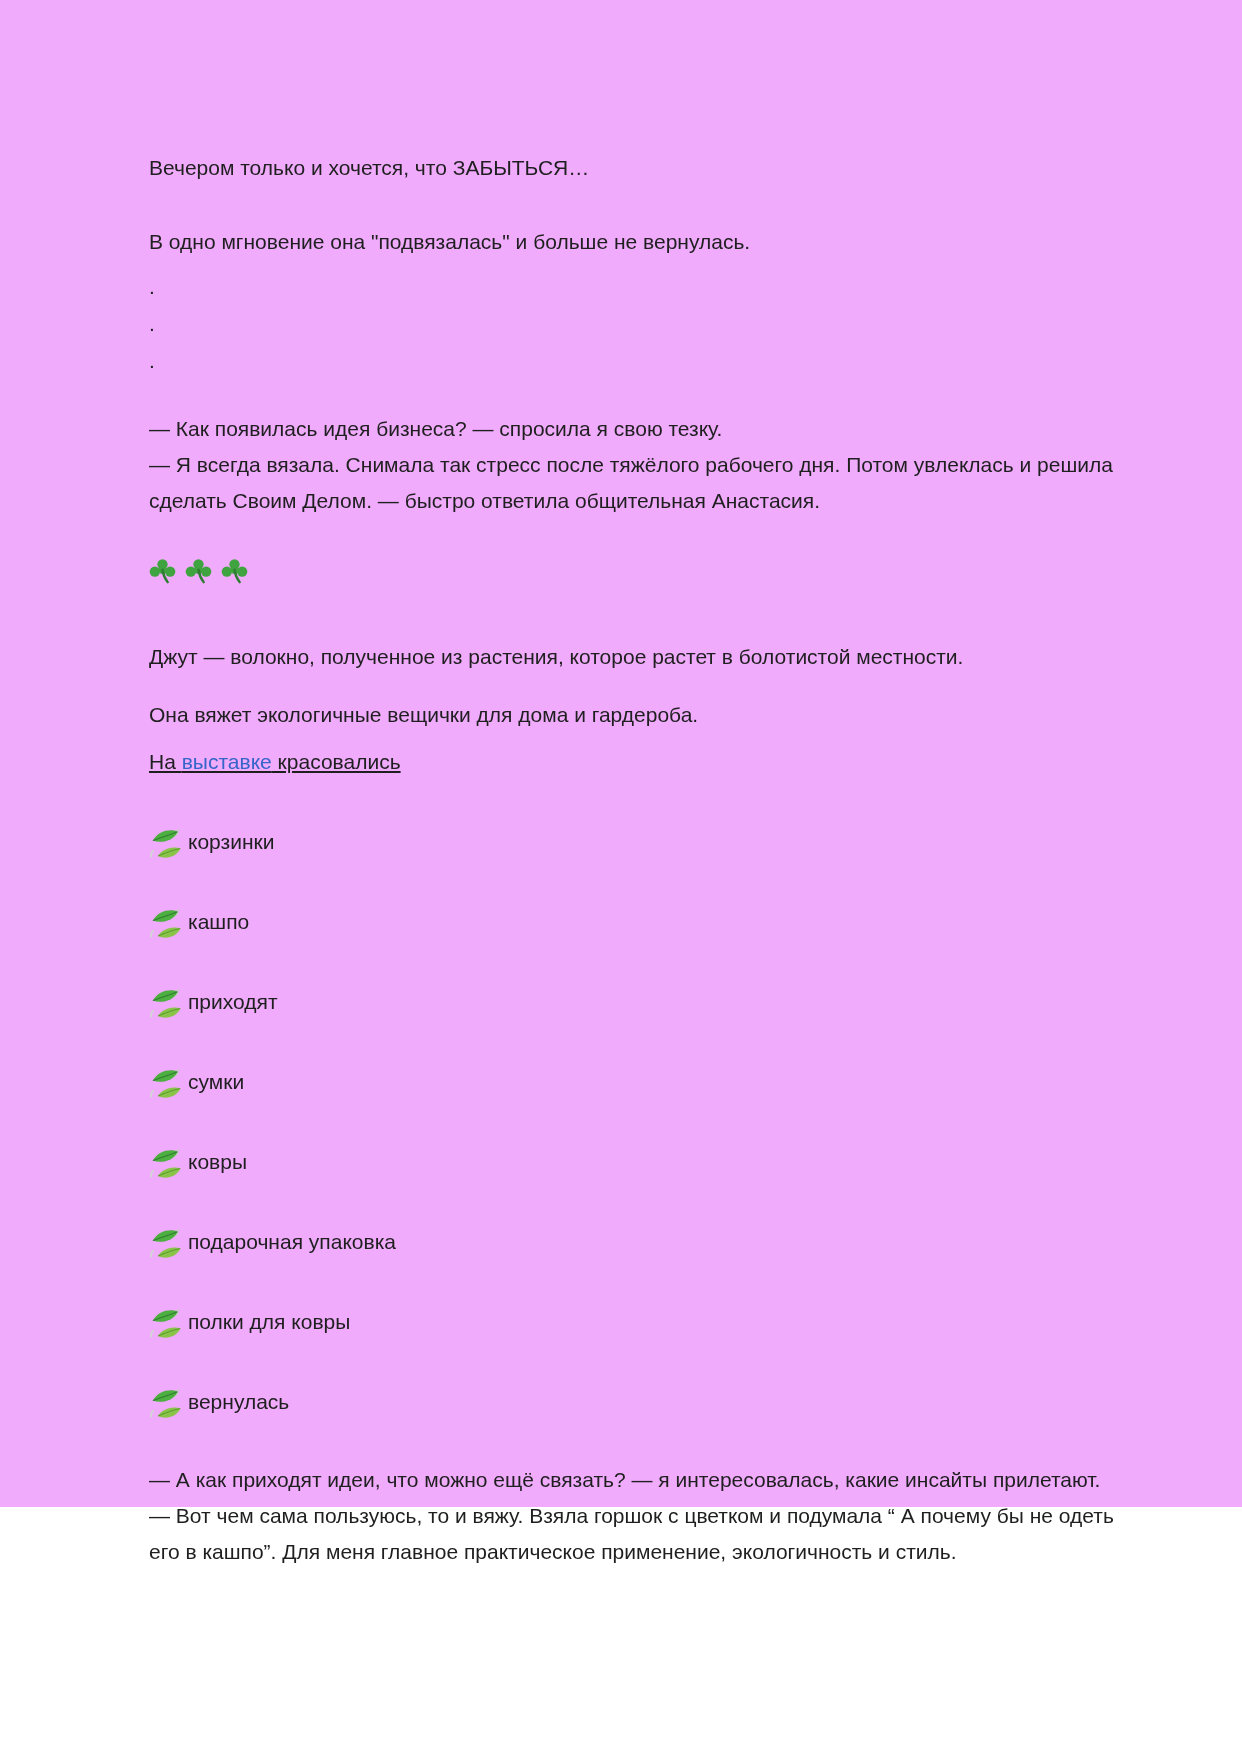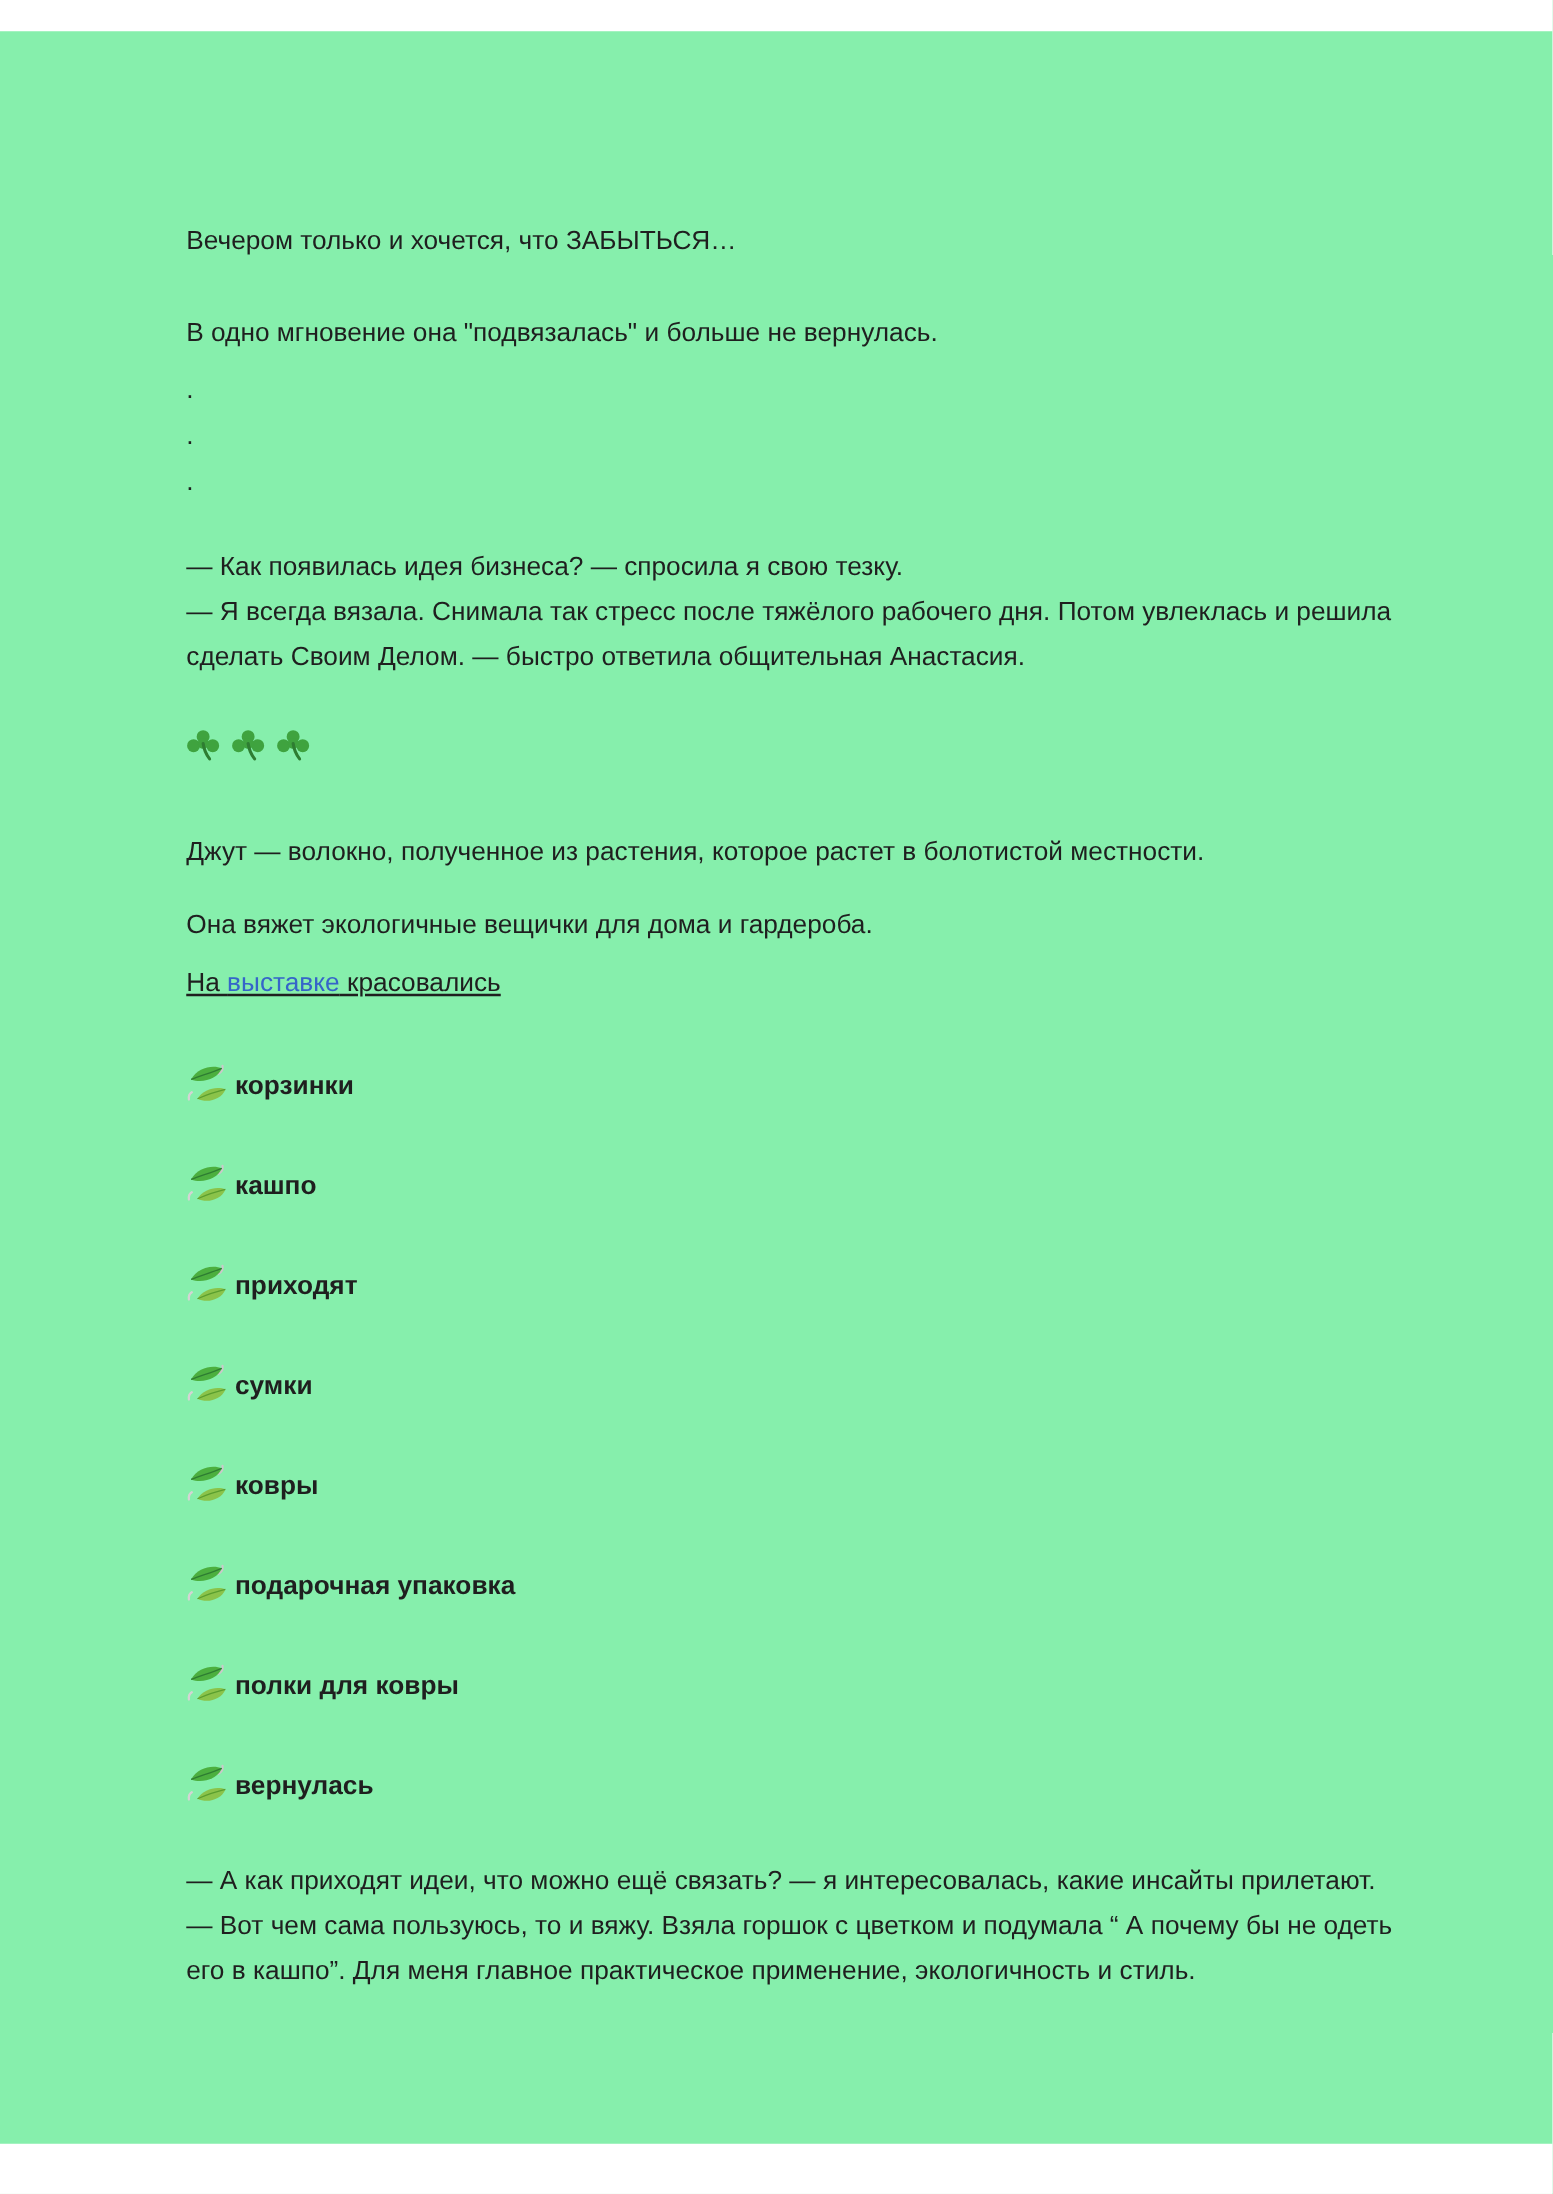--- a/index.html
+++ b/index.html
@@ -7,42 +7,40 @@
   body {
     width: 1242px; height: 1755px;
     overflow: hidden;
     font-family: "Liberation Sans", "DejaVu Sans", sans-serif;
     color: #1f1f1f;
     font-size: 21px;
     line-height: 36px;
     -webkit-font-smoothing: antialiased;
   }
   .page {
-    width: 1242px; height: 1690px;
+    width: 1242px; height: 1507px;
     padding: 150px 100px 0 149px;
-    background: #86efac;
-    margin-top: 25px;
+    background: #f0abfc;
   }
   .para { width: 990px; }
   .m-moment   { margin-top: 38px; }
   .dot        { line-height: 37px; }
   .m-dots     { margin-top: 8px; }
   .m-qidea    { margin-top: 32px; }
   .m-divider  { margin-top: 38px; height: 30px; display: flex; align-items: center; gap: 9px; }
   .m-jute     { margin-top: 52px; }
   .m-eco      { margin-top: 22px; }
   .m-exhib    { margin-top: 11px; text-decoration: underline; }
   .m-qins     { margin-top: 42px; }
   a.doc-link { color: #3565c9; text-decoration: none; cursor: pointer; }
   .eco-list { list-style: none; margin-top: 46px; }
   .eco-list li {
-    display: flex; align-items: flex-start;
+    display: flex; align-items: flex-end;
     height: 34px;
     margin-top: 46px;
-    font-weight: bold;
   }
   .eco-list li:first-child { margin-top: 0; }
   .leaf-wrap { width: 34px; height: 32px; margin-right: 5px; flex: 0 0 auto; display: inline-flex; }
   .sham-wrap { width: 27px; height: 28px; display: inline-flex; }
 </style>
 </head>
 <body>
 
 <svg width="0" height="0" style="position:absolute">
   <defs>

